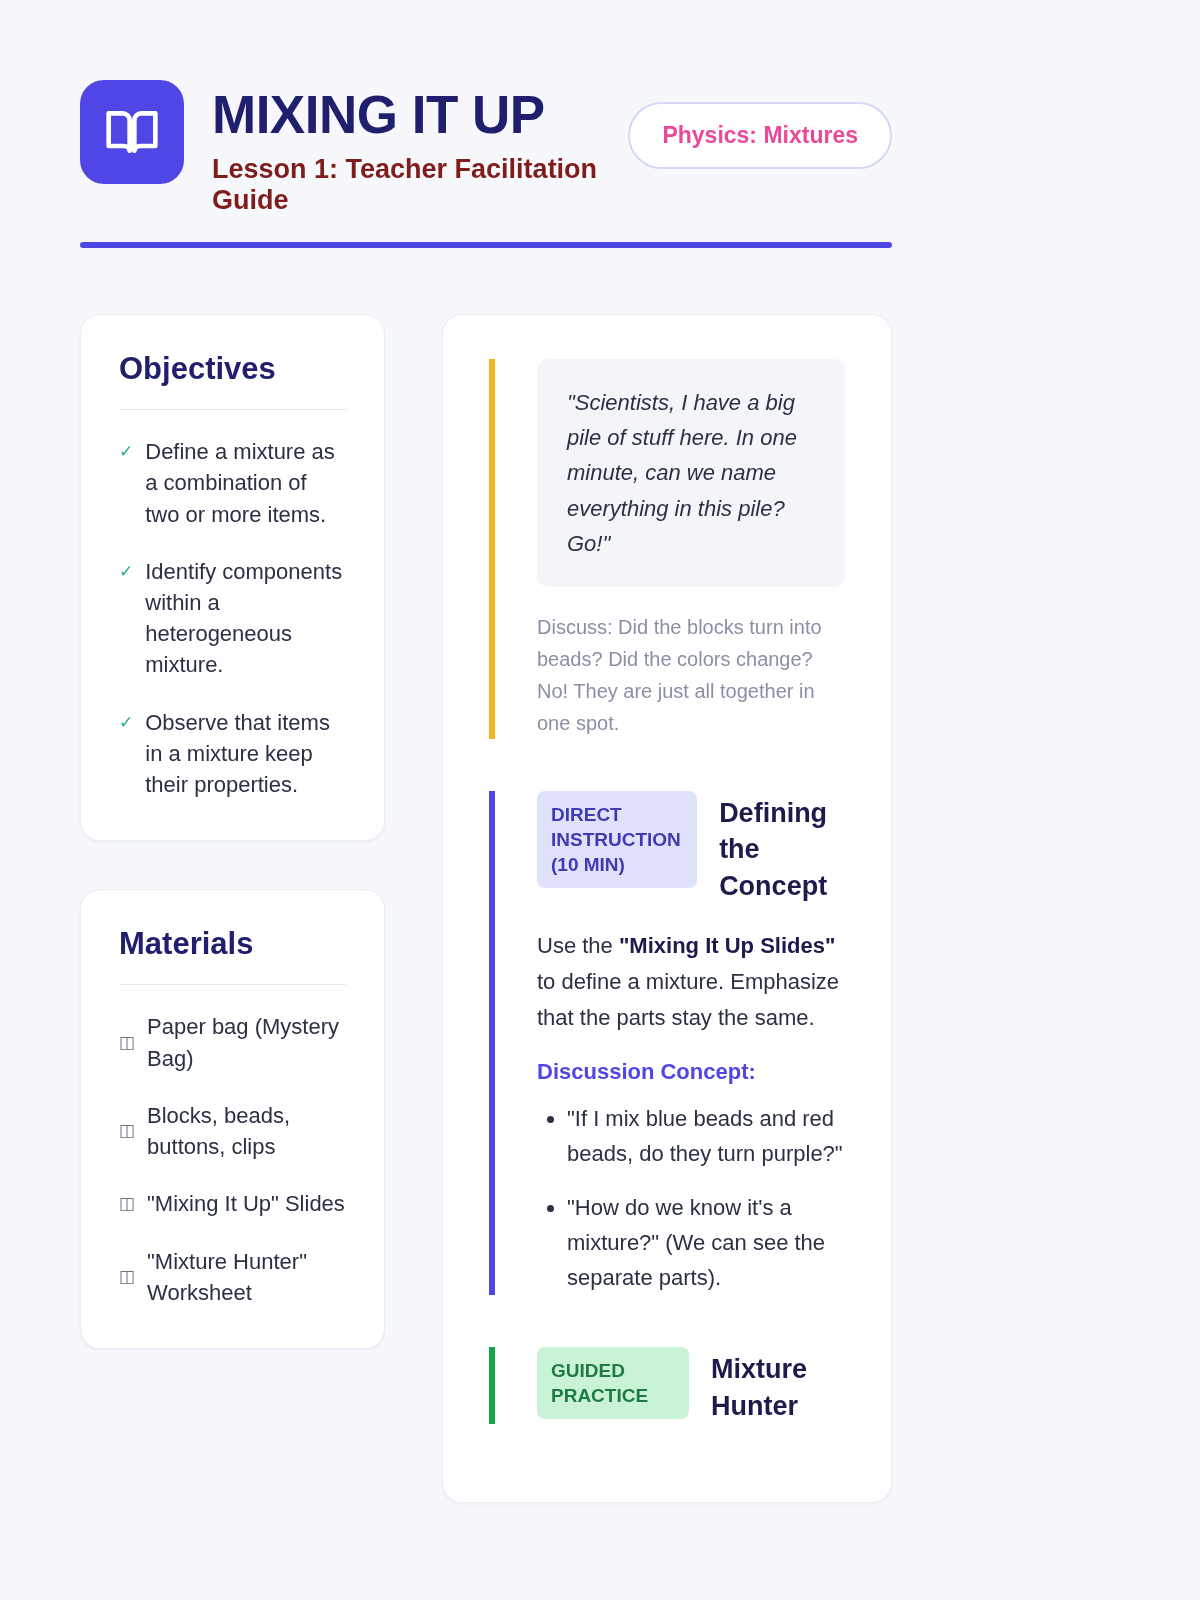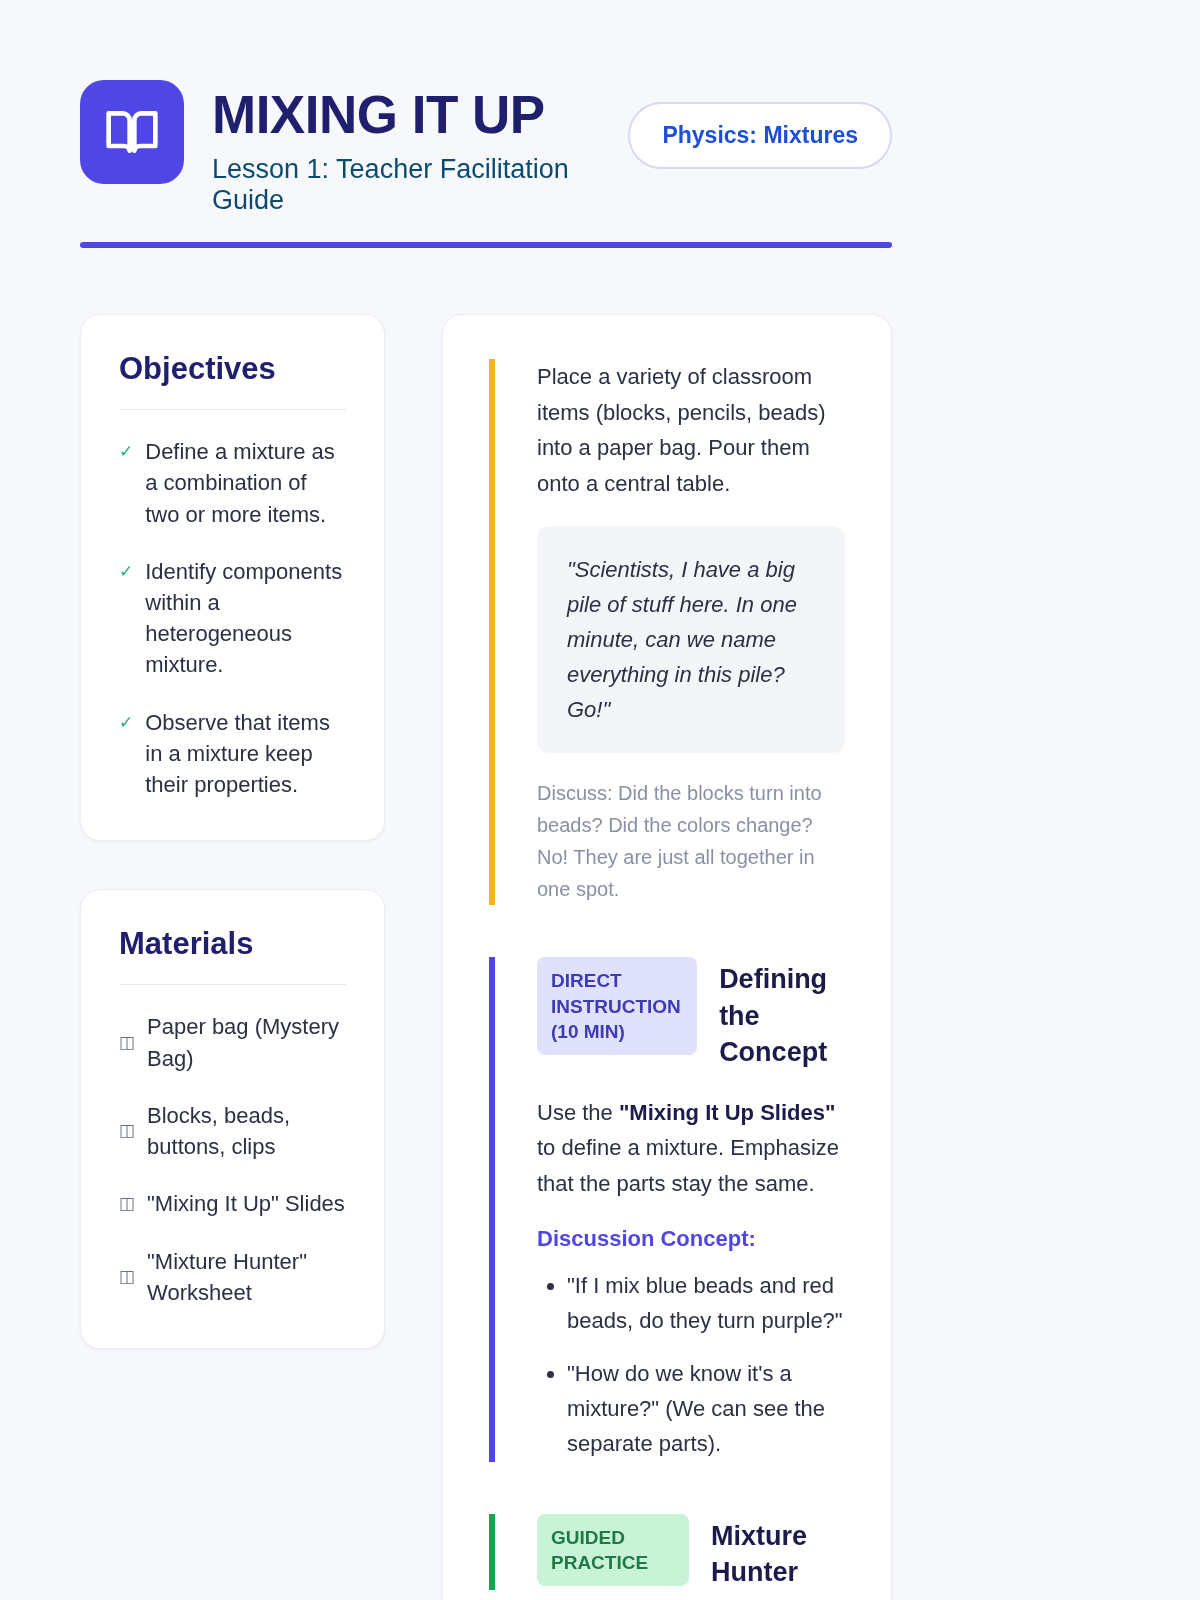--- a/index.html
+++ b/index.html
@@ -39,34 +39,34 @@
   .main-title {
     font-size: 53px;
     line-height: 1.02;
     font-weight: 800;
     letter-spacing: -0.5px;
     color: #201f6e;
     margin: 0 0 12px 0;
   }
   .subtitle {
     font-size: 27px;
-    font-weight: 400;
-    color: #0c4a6e;
+    font-weight: 700;
+    color: #7f1d1d;
     margin: 0;
   }
   .subject-pill {
     flex: 0 0 auto;
     margin-top: 22px;
     border: 2px solid #d6d9f5;
     background: #ffffff;
     border-radius: 40px;
     padding: 18px 32px;
     font-size: 23px;
     font-weight: 700;
-    color: #1d4ed8;
+    color: #ec4899;
     white-space: nowrap;
   }
   .header-rule {
     height: 6px;
     background: #4f46e5;
     border-radius: 3px;
     margin-bottom: 66px;
   }
 
   
@@ -261,21 +261,20 @@
             <span>"Mixture Hunter" Worksheet</span>
           </li>
         </ul>
       </div>
 
     </div>
 
     <div class="card main-card">
 
       <div class="segment" style="border-left-color:#f5b421;">
-        <p class="seg-body">Place a variety of classroom items (blocks, pencils, beads) into a paper bag. Pour them onto a central table.</p>
         <div class="quote-box">"Scientists, I have a big pile of stuff here. In one minute, can we name everything in this pile? Go!"</div>
         <p class="note">Discuss: Did the blocks turn into beads? Did the colors change? No! They are just all together in one spot.</p>
       </div>
 
       <div class="segment" style="border-left-color:#4f46e5;">
         <div class="seg-head">
           <div class="seg-tag" style="background:#e0e2fb;color:#3f3bb5;">DIRECT INSTRUCTION (10 MIN)</div>
           <div class="seg-title">Defining the Concept</div>
         </div>
         <p class="seg-body"><span>Use the </span><b>"Mixing It Up Slides"</b><span> to define a mixture. Emphasize that the parts stay the same.</span></p>

